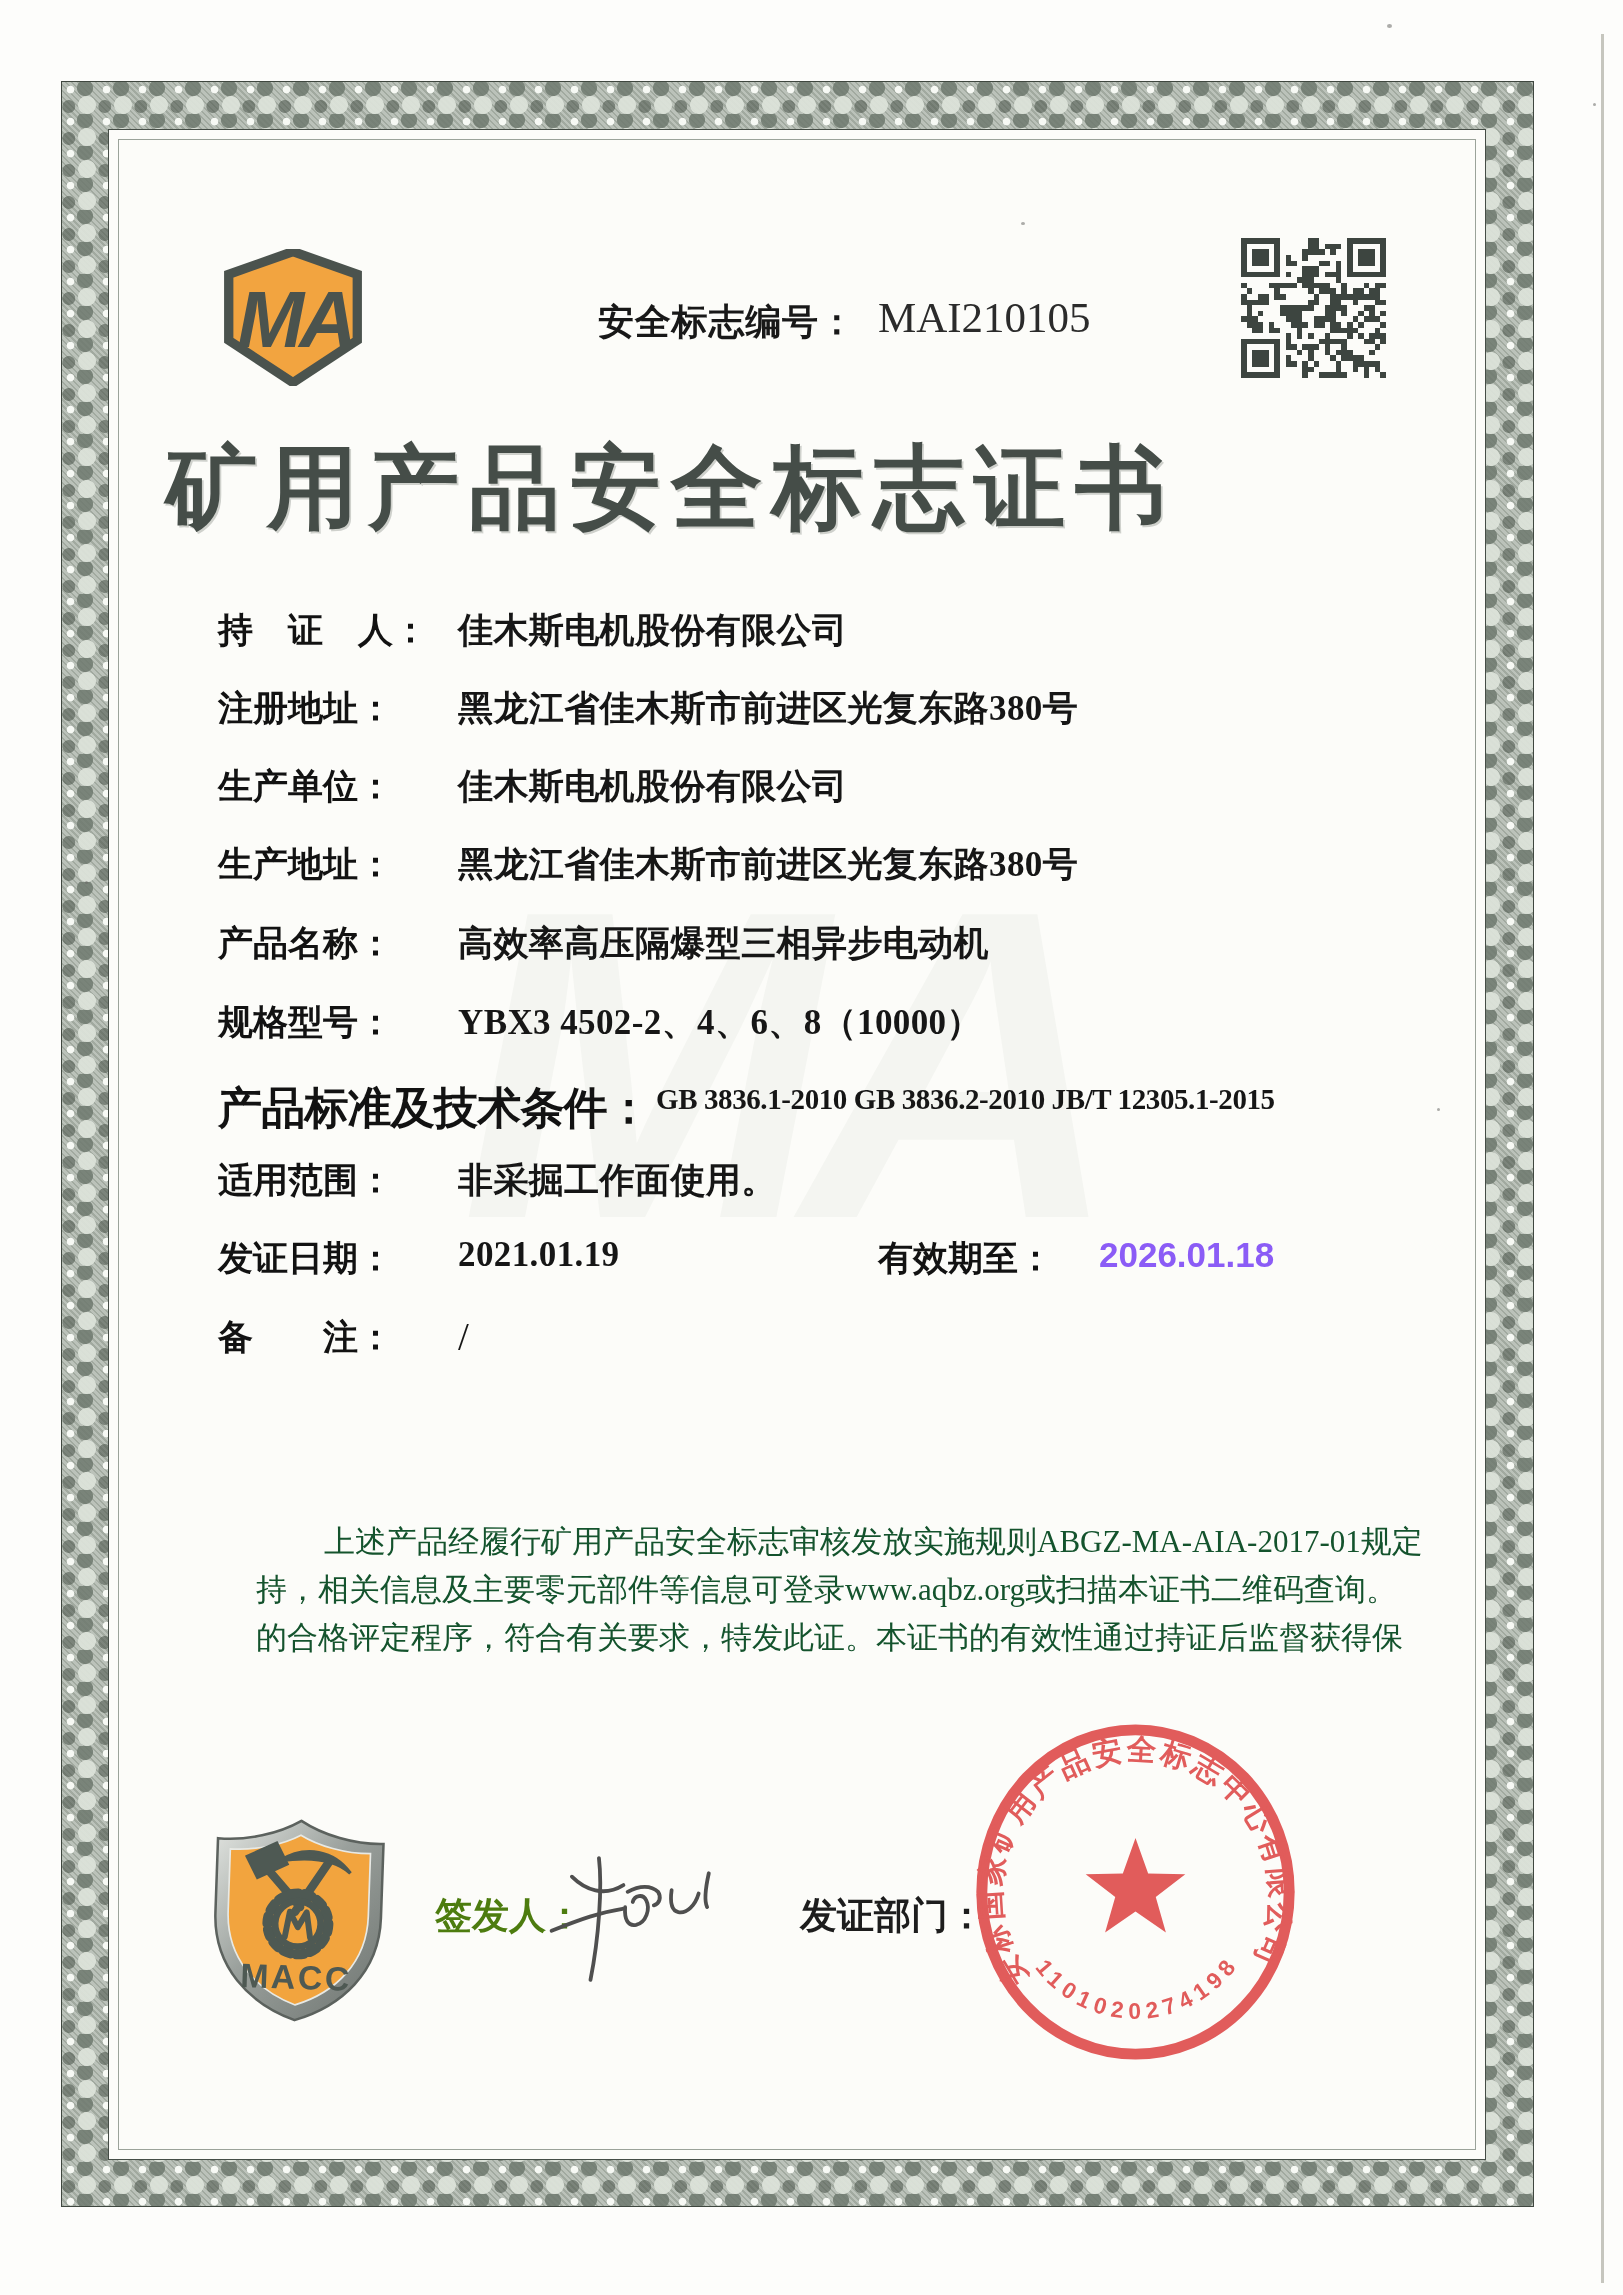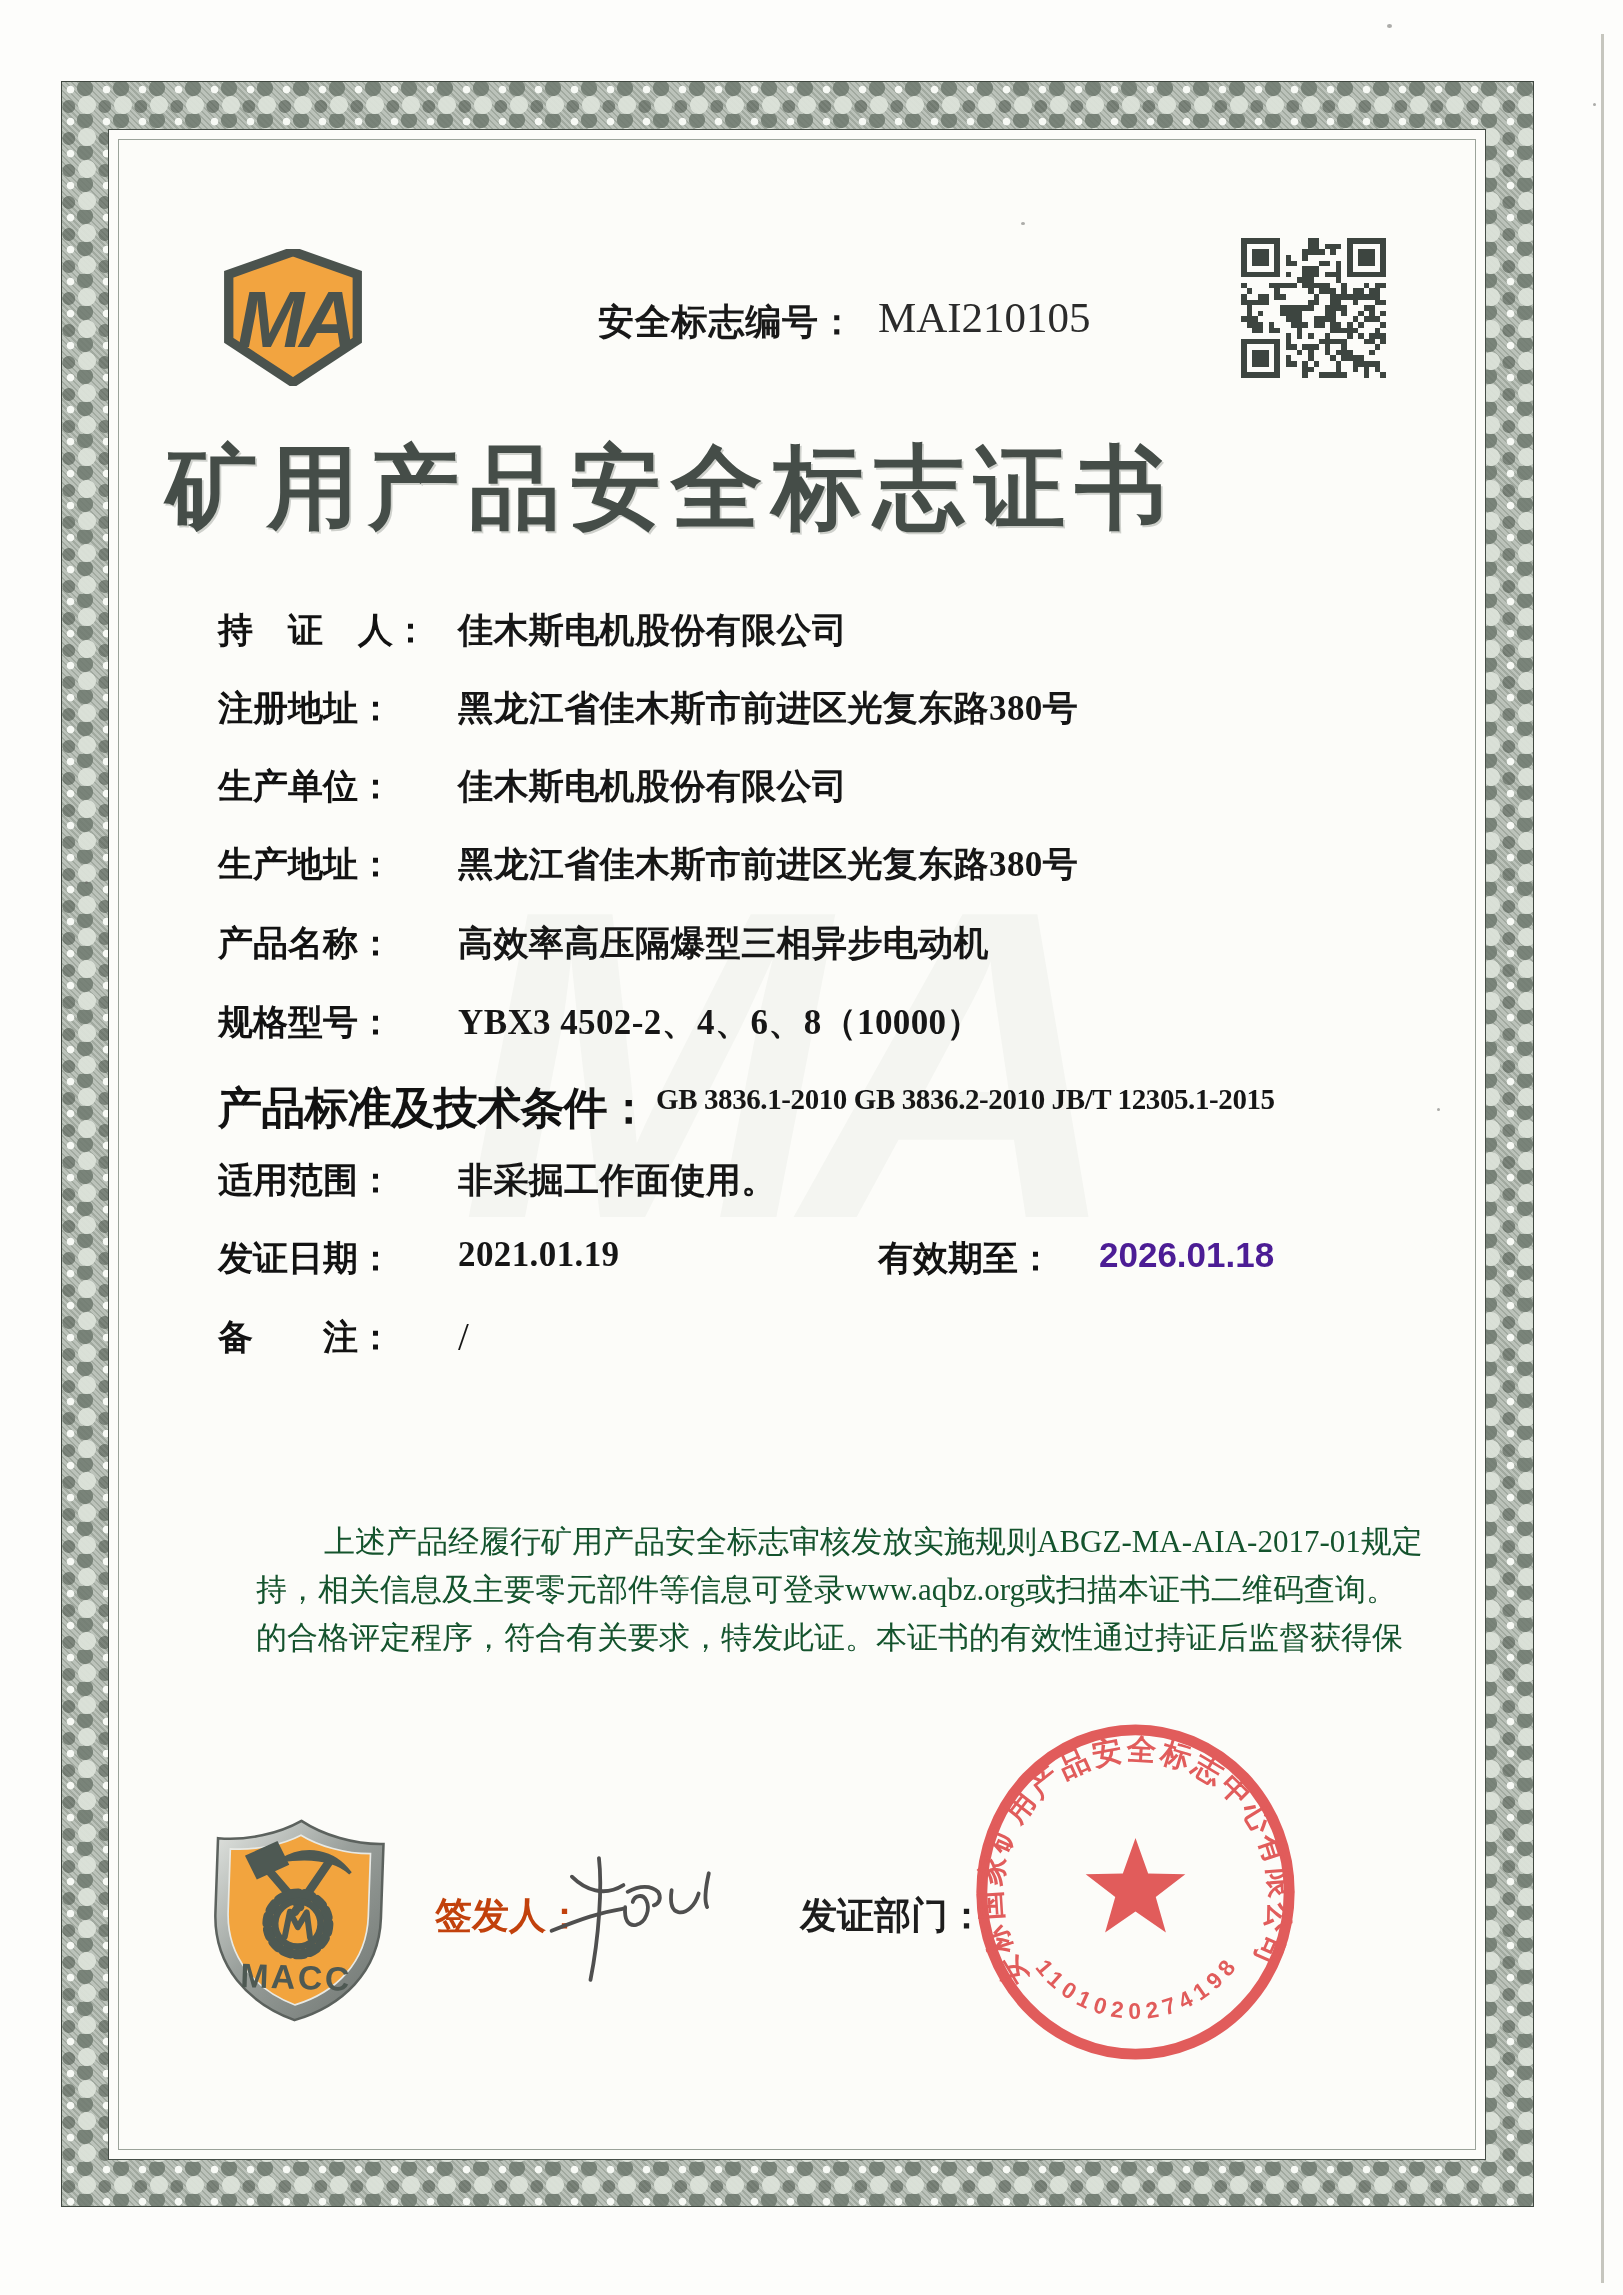--- a/index.html
+++ b/index.html
@@ -55,34 +55,34 @@
     text-shadow:1.7px 1.7px 0 rgba(70,78,73,.25);
   }
 
   
   .row{position:absolute;left:12px;width:1289px;height:51px;}
   .row .lab{position:absolute;left:206px;top:0;font-size:35px;font-weight:700;color:#121212;white-space:nowrap;}
   .row .val{position:absolute;left:446px;top:0;font-size:35px;font-weight:700;color:#161616;white-space:nowrap;letter-spacing:0.4px;font-family:Liberation Serif, serif;}
   .row.std .lab{font-size:44px;letter-spacing:-0.8px;}
   .row.std .val{left:623px;font-size:29px;letter-spacing:-0.4px;top:4.2px;margin-left:21px;}
   .row .lab2{position:absolute;left:866px;top:0;font-size:35px;font-weight:700;color:#121212;white-space:nowrap;}
-  .row .val2{position:absolute;left:1087px;top:0;font-size:35px;font-weight:700;color:#4c1d95;white-space:nowrap;}
+  .row .val2{position:absolute;left:1087px;top:0;font-size:35px;font-weight:700;color:#8b5cf6;white-space:nowrap;}
   .row .slash{font-family:"Liberation Serif",serif;font-weight:400;font-size:39px;}
 
   
   .statement{position:absolute;left:256px;top:1518px;width:1184px;}
   .statement .line{
     font-size:31px;line-height:48px;color:#14532d;white-space:nowrap;
     font-family:"Liberation Serif","DejaVu Serif",serif;font-weight:500;
   }
   .statement .line.first{text-indent:68px;}
 
   
   .macc-shield{position:absolute;left:200px;top:1814px;width:196px;height:213px;transform:rotate(2deg);}
-  .signer-label{position:absolute;left:435px;top:1891px;font-size:37px;font-weight:700;color:#c2410c;white-space:nowrap;}
+  .signer-label{position:absolute;left:435px;top:1891px;font-size:37px;font-weight:700;color:#4d7c0f;white-space:nowrap;}
   .signature{position:absolute;left:543px;top:1853px;width:182px;height:131px;}
   .issuer-label{position:absolute;left:800px;top:1891px;font-size:37px;font-weight:700;color:#1d1d1d;white-space:nowrap;}
   .seal{position:absolute;left:970px;top:1721px;width:331px;height:342px;opacity:.93;}
 </style>
 </head>
 <body>
 
 <div id="page">
 
   <div class="frame"></div>

